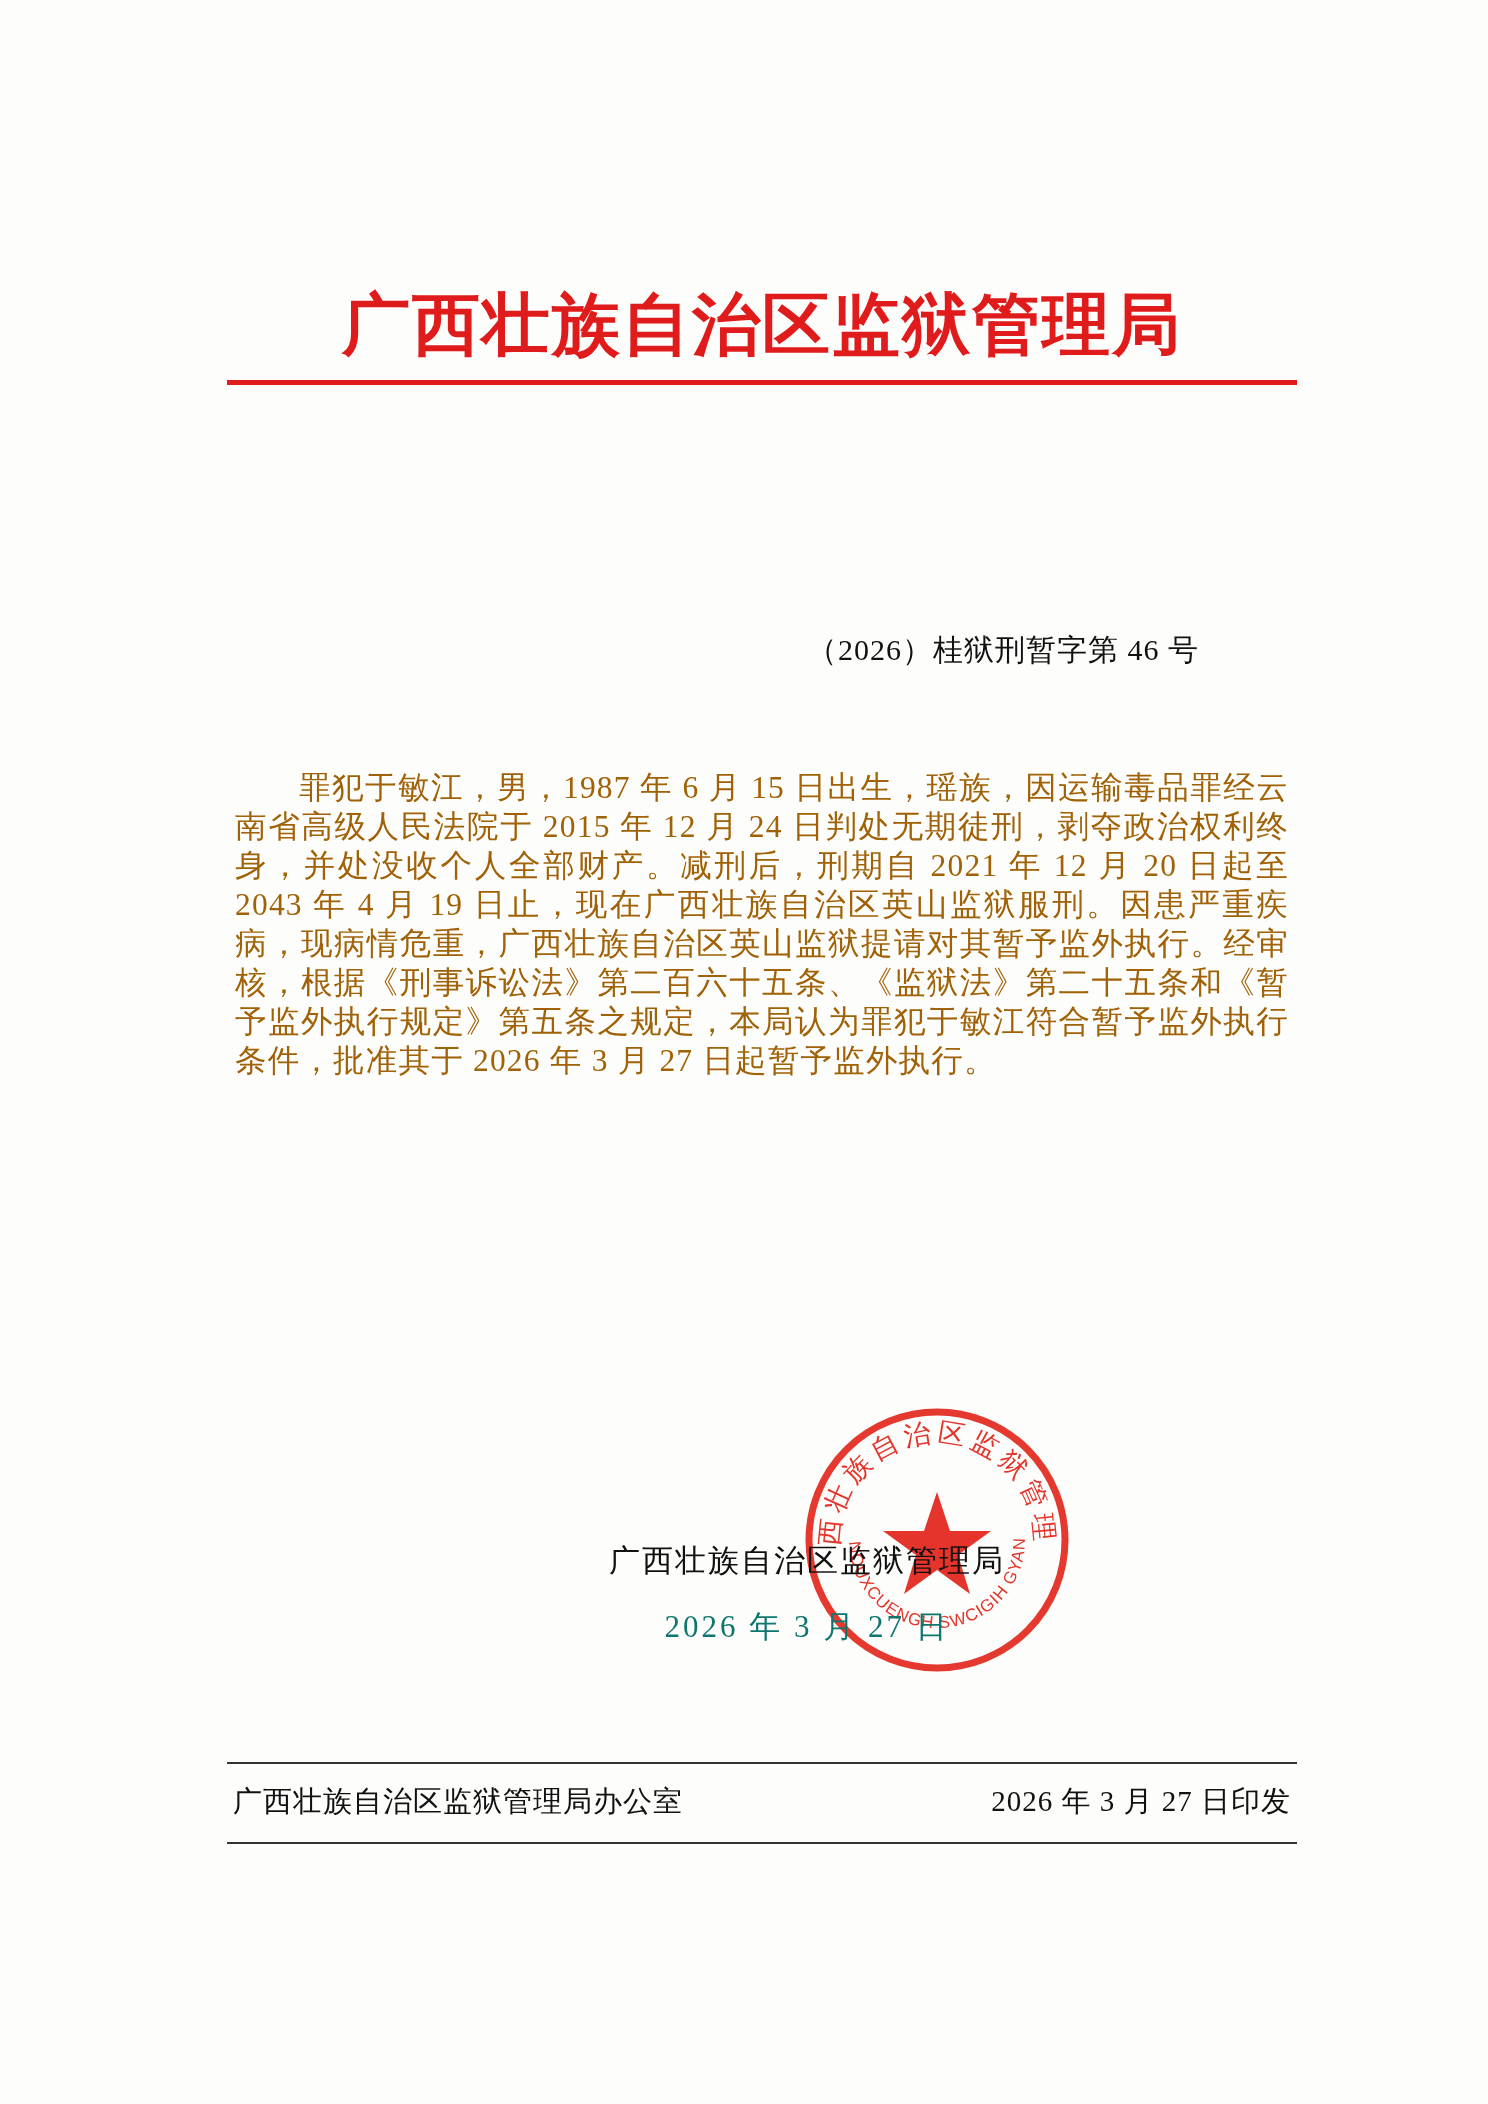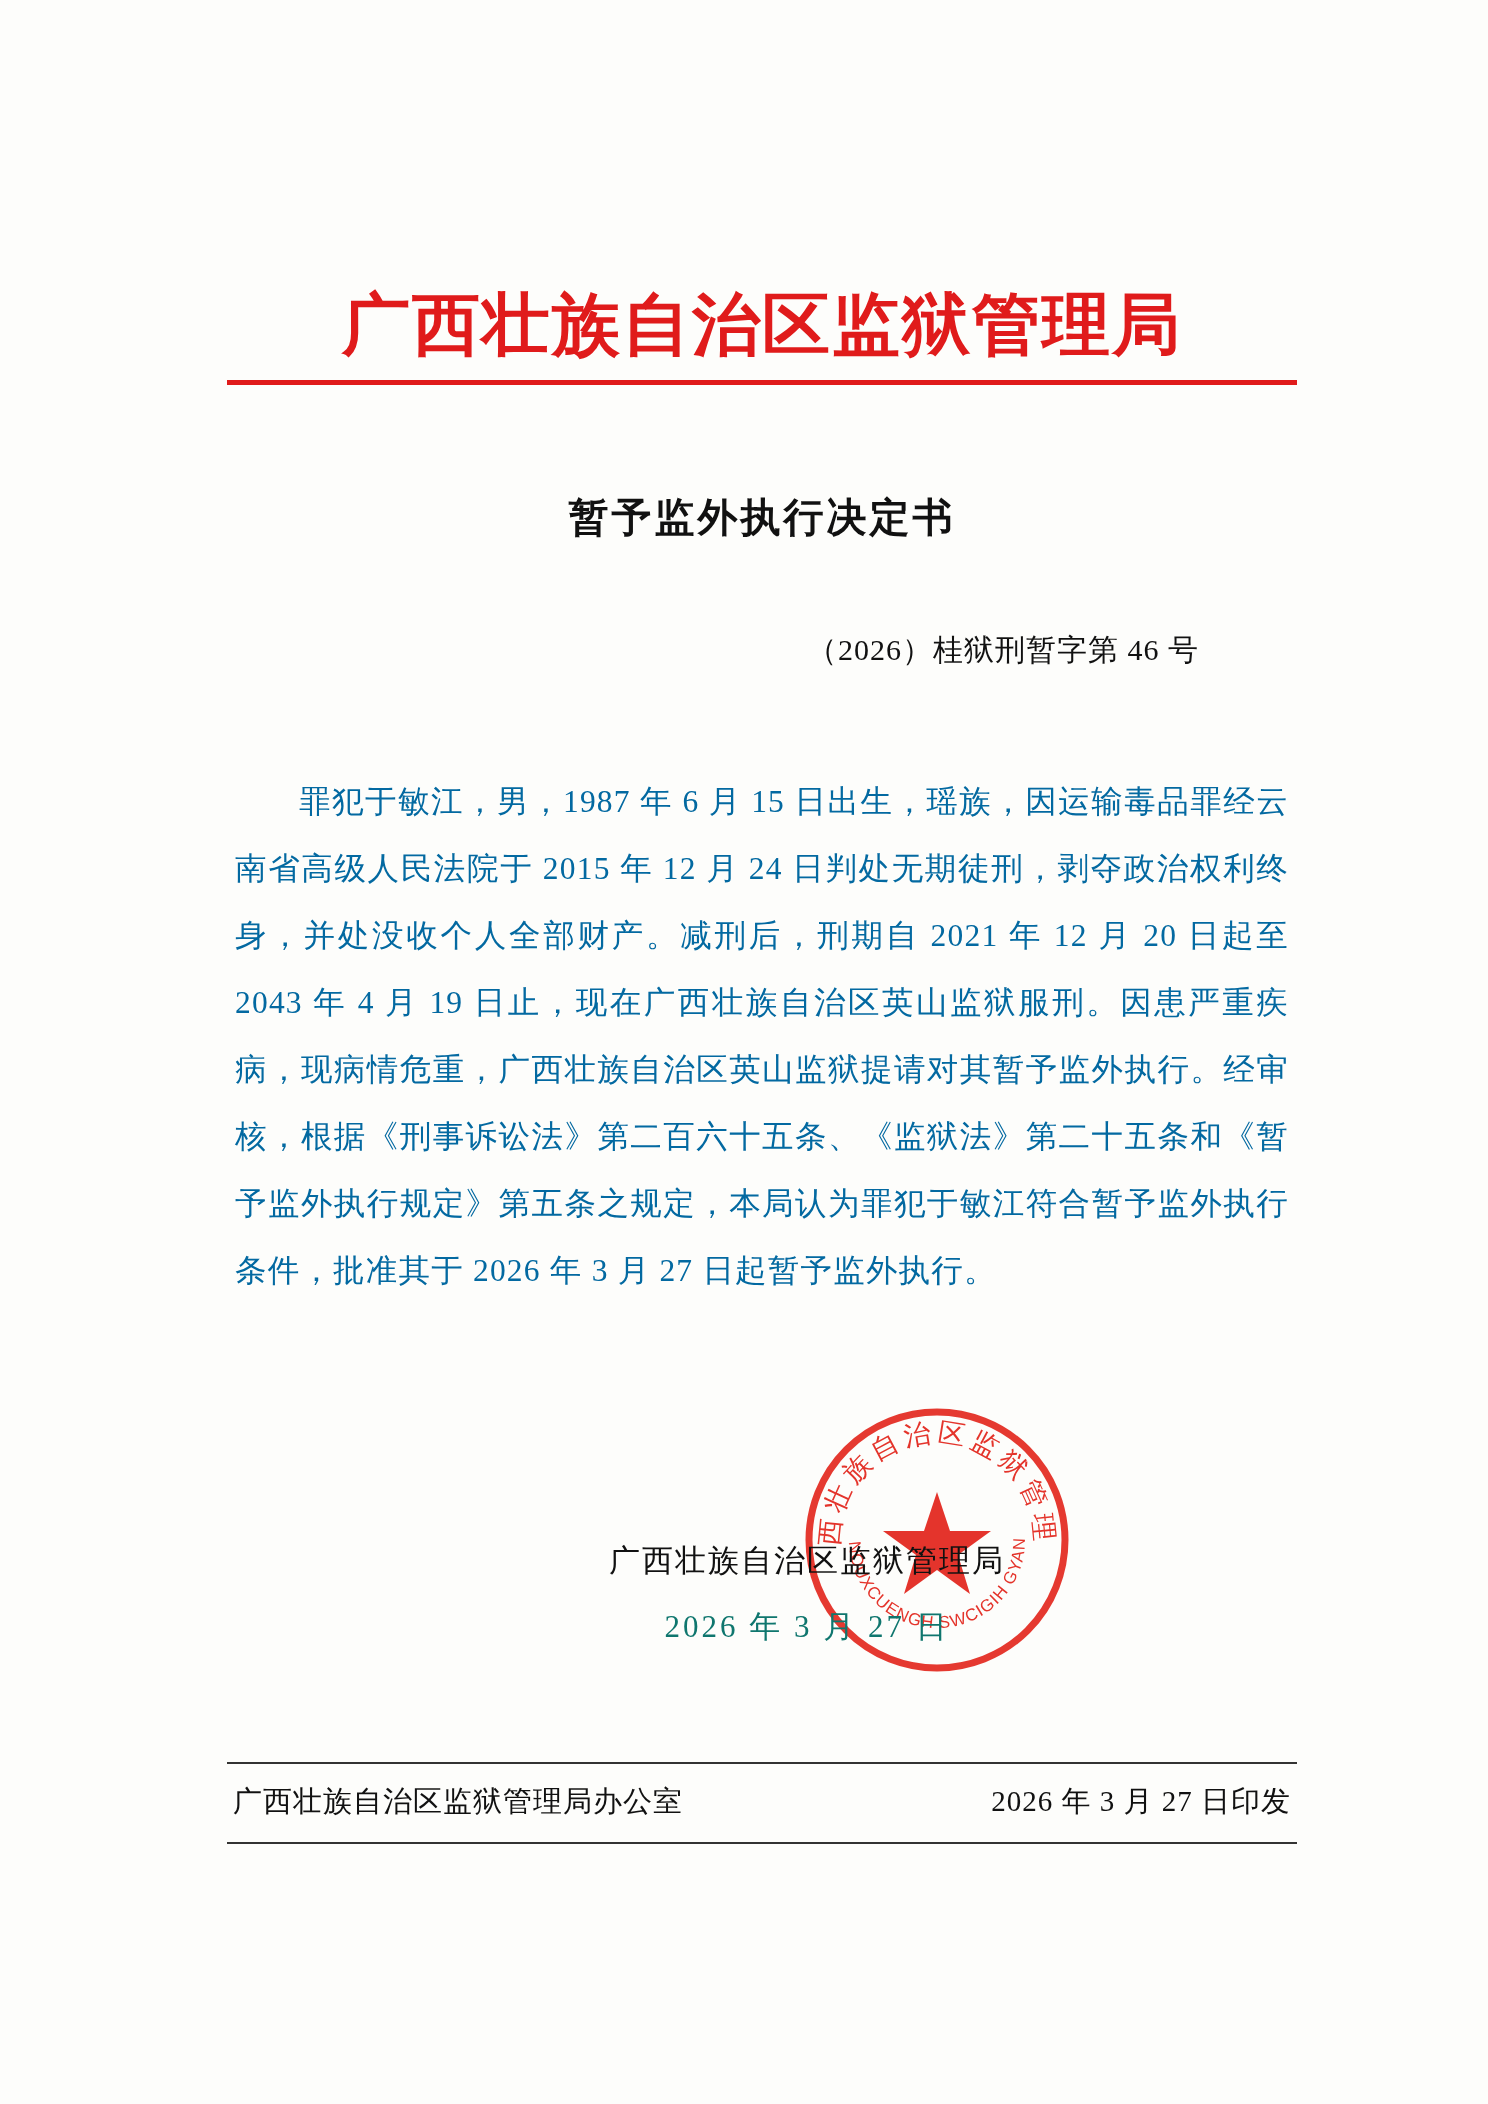--- a/index.html
+++ b/index.html
@@ -85,26 +85,26 @@
     color: #111;
   }
 
   
   .body-text {
     position: absolute;
     left: 8px;
     top: 768px;
     width: 1054px;
     font-size: 31.5px;
-    line-height: 67px;
+    line-height: 39px;
     text-align: justify;
     text-justify: inter-ideograph;
     text-indent: 64px;
     letter-spacing: 1.2px;
-    color: #0369a1;
+    color: #a16207;
   }
 
   
   .signature {
     position: absolute;
     left: 0;
     top: 1540px;
     width: 1070px;
     text-align: center;
   }
@@ -169,21 +169,20 @@
 <body>
 
 <div class="page">
   <div class="content">
 
     <div class="masthead">
       <div class="masthead-title">广西壮族自治区监狱管理局</div>
       <div class="masthead-rule"></div>
     </div>
 
-    <div class="doc-title">暂予监外执行决定书</div>
 
     <div class="doc-number">（2026）桂狱刑暂字第 46 号</div>
 
     <div class="body-text">罪犯于敏江，男，1987 年 6 月 15 日出生，瑶族，因运输毒品罪经云南省高级人民法院于 2015 年 12 月 24 日判处无期徒刑，剥夺政治权利终身，并处没收个人全部财产。减刑后，刑期自 2021 年 12 月 20 日起至 2043 年 4 月 19 日止，现在广西壮族自治区英山监狱服刑。因患严重疾病，现病情危重，广西壮族自治区英山监狱提请对其暂予监外执行。经审核，根据《刑事诉讼法》第二百六十五条、《监狱法》第二十五条和《暂予监外执行规定》第五条之规定，本局认为罪犯于敏江符合暂予监外执行条件，批准其于 2026 年 3 月 27 日起暂予监外执行。</div>
 
     <div class="seal">
       <svg width="280" height="280" viewBox="0 0 280 280" xmlns="http://www.w3.org/2000/svg">
         <defs>
           <path id="arcTop" d="M 42,140 A 98,98 0 0 1 238,140" fill="none"></path>
           <path id="arcBottom" d="M 52,140 A 88,88 0 0 0 228,140" fill="none"></path>

